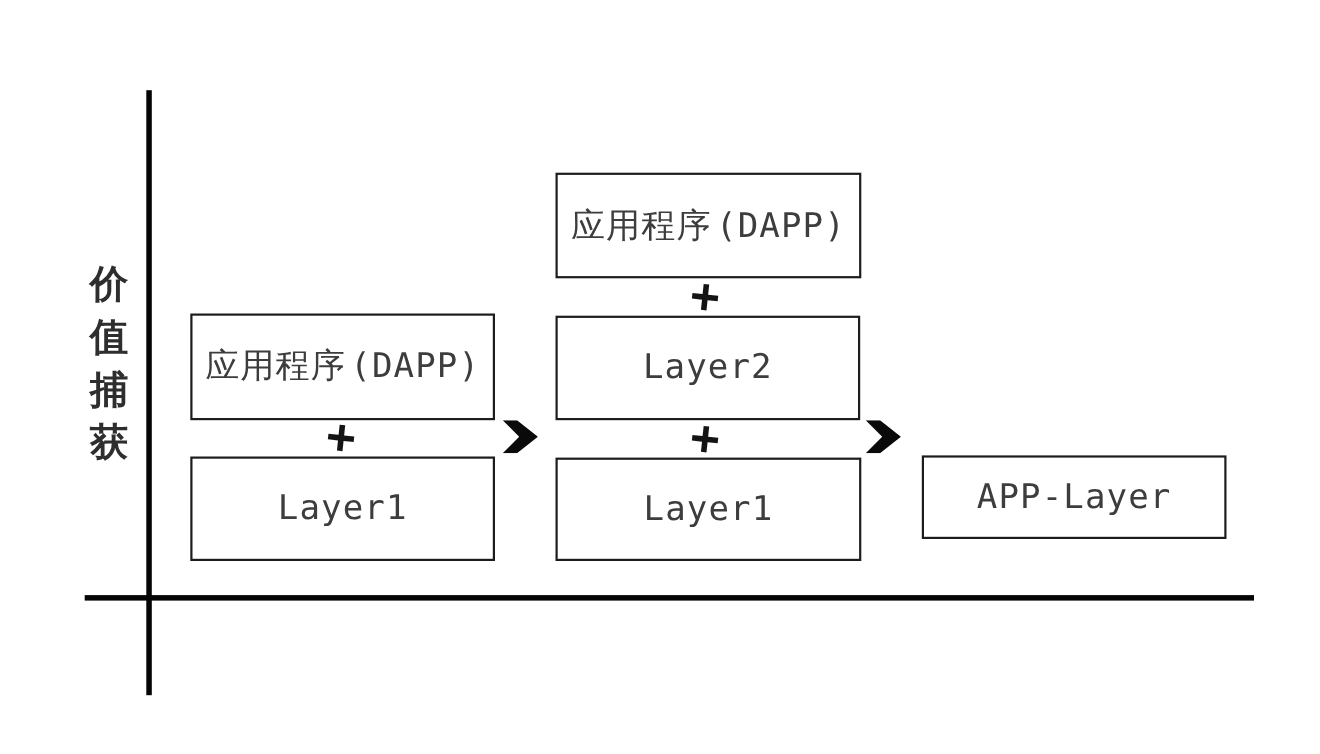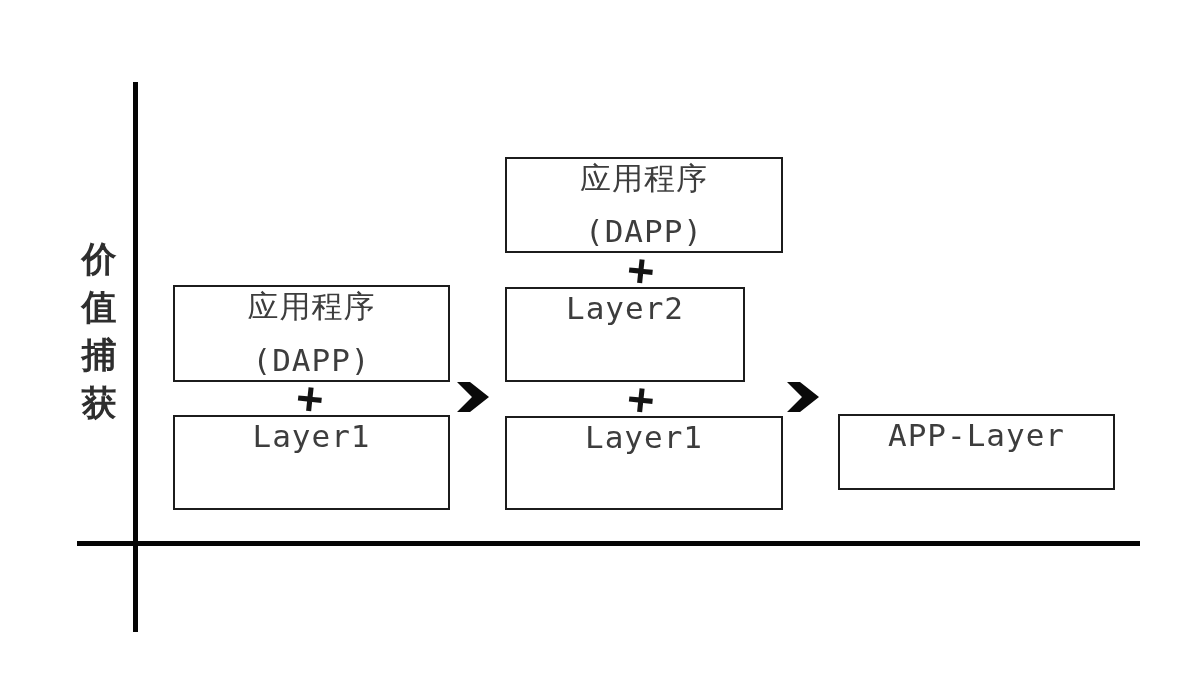--- a/index.html
+++ b/index.html
@@ -35,23 +35,23 @@
     font-size: 35px;
     font-weight: 700;
     color: #2e2e2e;
     line-height: 1.0;
   }
   .box {
     position: absolute;
     background: #ffffff;
     border: 2px solid #1c1c1c;
     display: flex;
-    flex-direction: column;
+    flex-direction: row;
     align-items: center;
-    justify-content: space-between;
+    justify-content: center;
     gap: 4px;
     color: #3d3d3d;
   }
   .box-line {
     font-family: "DejaVu Sans Mono", "Liberation Mono", monospace;
     font-size: 31px;
     letter-spacing: 1px;
     color: #3d3d3d;
     line-height: 1.25;
     white-space: nowrap;
@@ -100,21 +100,21 @@
 
   <svg class="arrow" style="left:457px; top:382px;" viewBox="0 0 32 30">
     <polygon points="0,0 13,0 32,15 13,30 0,30 15,15" fill="#0a0a0a"></polygon>
   </svg>
 
   <div class="box" style="left:505px; top:157px; width:278px; height:96px;">
     <div class="box-line">应用程序</div>
     <div class="box-line">(DAPP)</div>
   </div>
   <div class="plus" style="left:619px; top:248px;">+</div>
-  <div class="box" style="left:505px; top:287px; width:240px; height:95px;">
+  <div class="box" style="left:505px; top:287px; width:277px; height:95px;">
     <div class="box-line">Layer2</div>
   </div>
   <div class="plus" style="left:619px; top:377px;">+</div>
   <div class="box" style="left:505px; top:416px; width:278px; height:94px;">
     <div class="box-line">Layer1</div>
   </div>
 
   <svg class="arrow" style="left:787px; top:382px;" viewBox="0 0 32 30">
     <polygon points="0,0 13,0 32,15 13,30 0,30 15,15" fill="#0a0a0a"></polygon>
   </svg>

